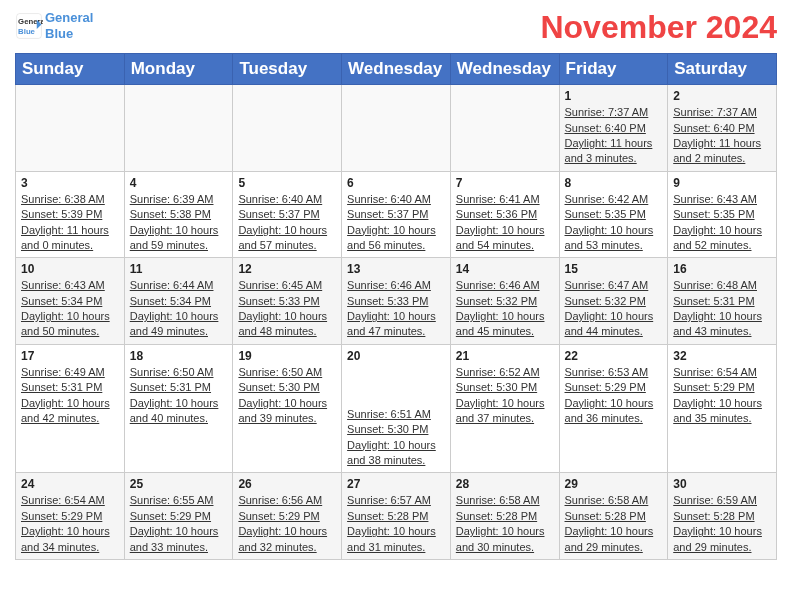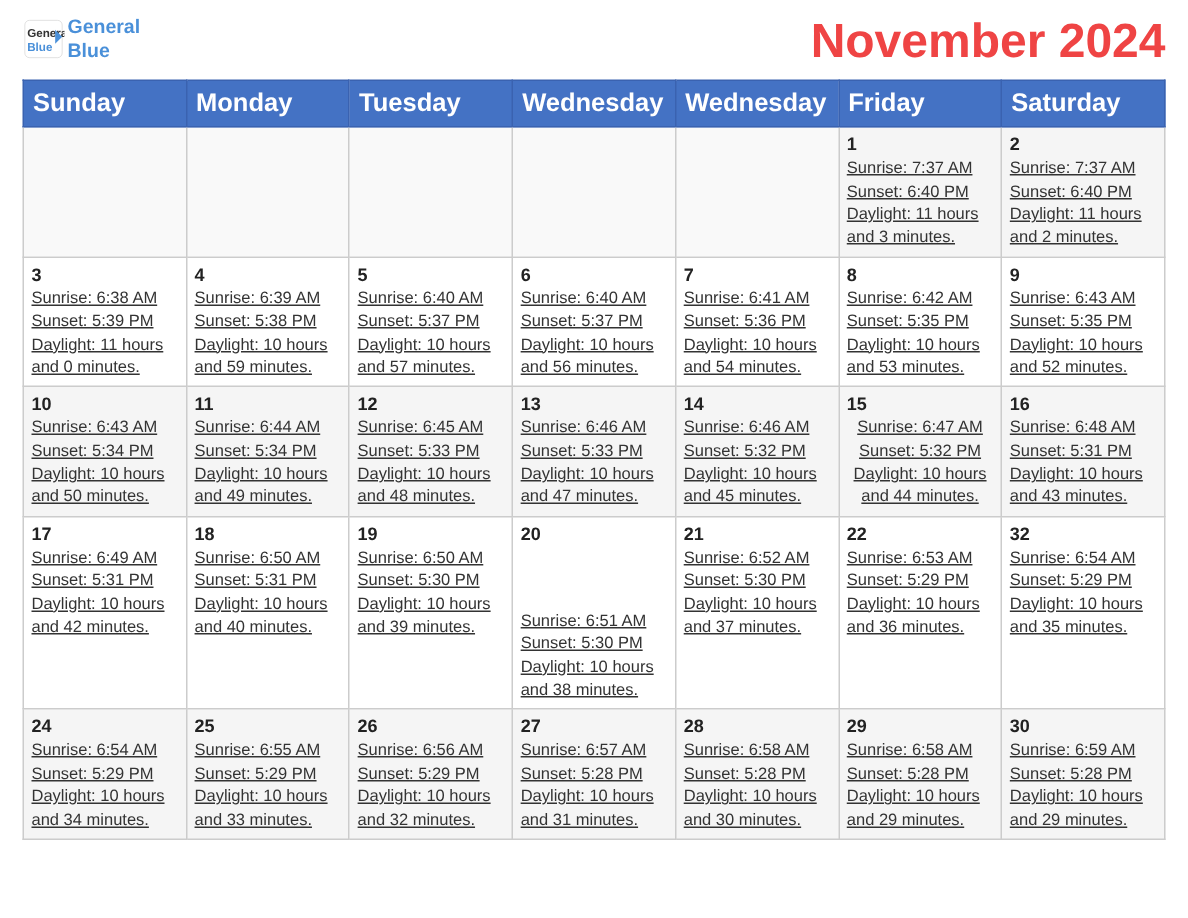--- a/index.html
+++ b/index.html
@@ -232,21 +232,21 @@
         </td>
         <td>
           <div class="day-number">14</div>
           <div class="day-info" style="white-space: pre-line;">Sunrise: 6:46 AM
 Sunset: 5:32 PM
 Daylight: 10 hours
 and 45 minutes.</div>
         </td>
         <td>
           <div class="day-number">15</div>
-          <div class="day-info" style="white-space: pre-line; text-align: center;">Sunrise: 6:47 AM
+          <div class="day-info" style="white-space: pre-line;">Sunrise: 6:47 AM
 Sunset: 5:32 PM
 Daylight: 10 hours
 and 44 minutes.</div>
         </td>
         <td>
           <div class="day-number">16</div>
           <div class="day-info" style="white-space: pre-line;">Sunrise: 6:48 AM
 Sunset: 5:31 PM
 Daylight: 10 hours
 and 43 minutes.</div>

